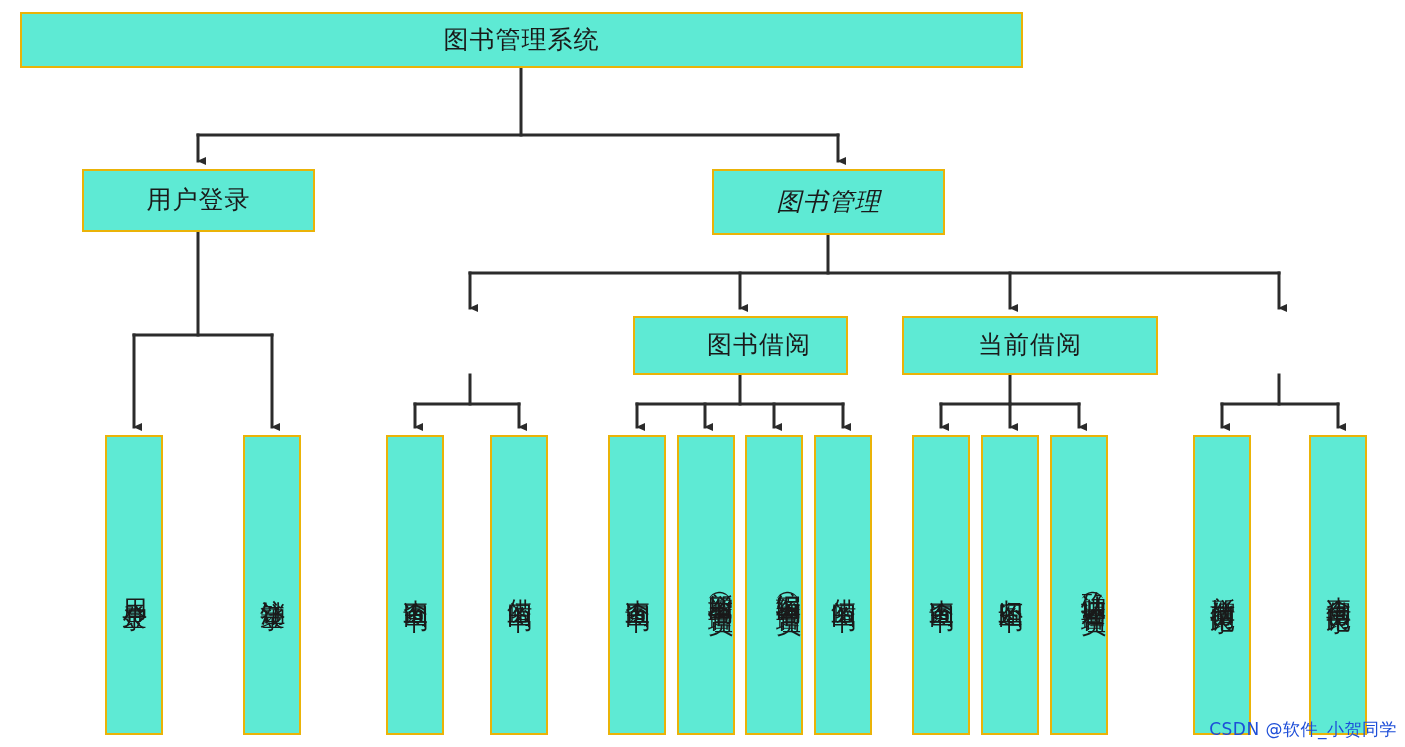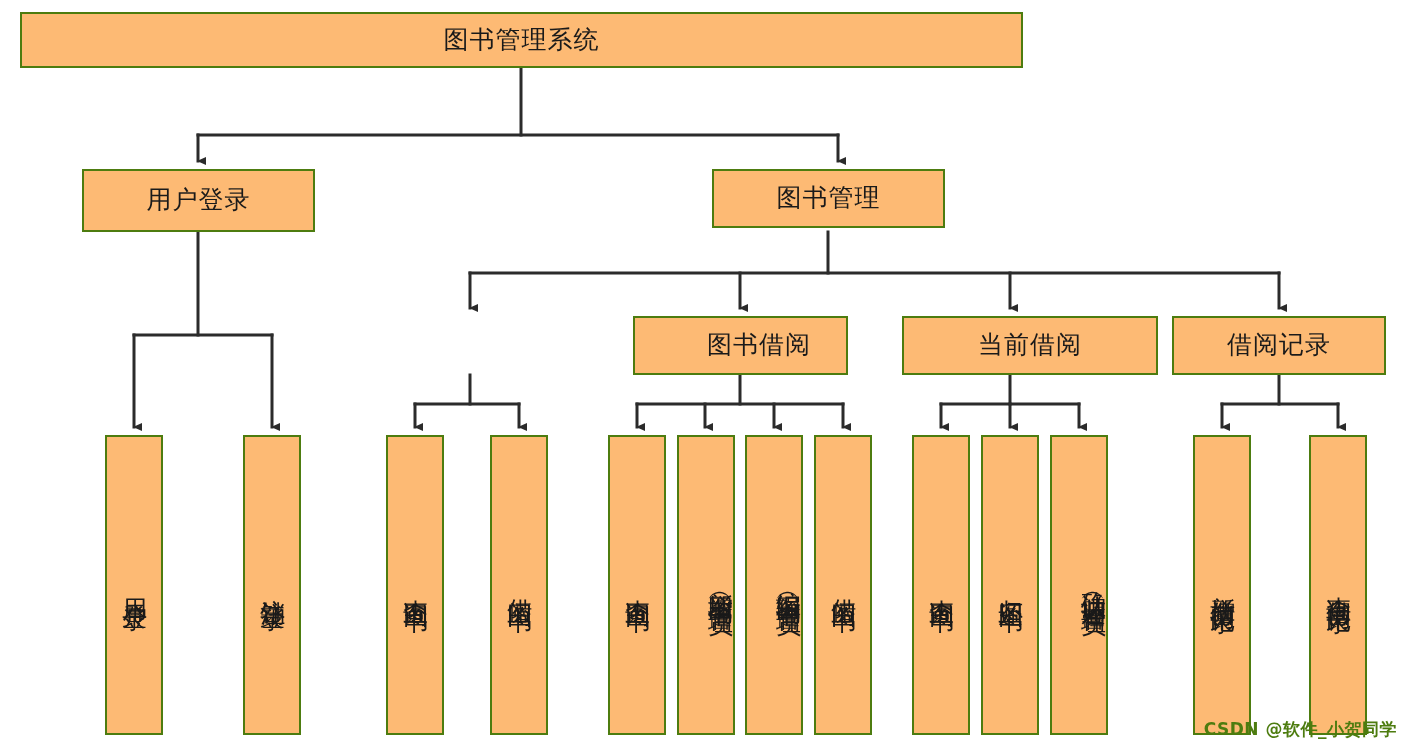--- a/index.html
+++ b/index.html
@@ -22,22 +22,22 @@
     position: absolute;
     left: 0;
     top: 0;
     width: 1405px;
     height: 747px;
     pointer-events: none;
   }
   .node {
     position: absolute;
     box-sizing: border-box;
-    border: 2px solid #4d7c0f;
-    background: #fdba74;
+    border: 2px solid #eab308;
+    background: #5eead4;
     display: flex;
     align-items: center;
     justify-content: center;
     color: #1a1a1a;
     line-height: 1.05;
     text-align: right;
   }
   .node-h {
     font-size: 25px;
     letter-spacing: 1px;
@@ -60,25 +60,24 @@
   }
   .node-label {
     display: block;
     white-space: nowrap;
   }
   #watermark {
     position: absolute;
     right: 8px;
     bottom: 6px;
     font-size: 17px;
-    color: #4d7c0f;
+    color: #1d4ed8;
     letter-spacing: 0.5px;
     white-space: nowrap;
     user-select: none;
-    font-weight: bold;
   }
 </style>
 </head>
 <body>
 
 <div id="diagram-root">
 
   <svg id="edges-layer" viewBox="0 0 1405 747" width="1405" height="747" xmlns="http://www.w3.org/2000/svg">
     <defs>
       <marker id="arrowhead" markerWidth="9" markerHeight="9" refX="4" refY="8" orient="auto" markerUnits="userSpaceOnUse">
@@ -129,32 +128,29 @@
     </g>
   </svg>
 
   <div class="node node-root" style="left:20px; top:12px; width:1003px; height:56px;">
     <span class="node-label">图书管理系统</span>
   </div>
 
   <div class="node node-h" style="left:82px; top:169px; width:233px; height:63px;">
     <span class="node-label">用户登录</span>
   </div>
-  <div class="node node-h" style="left:712px; top:169px; width:233px; height:59px;">
+  <div class="node node-h" style="left:712px; top:169px; width:233px; height:66px;font-style:italic;">
     <span class="node-label">图书管理</span>
   </div>
 
   <div class="node node-h" style="left:633px; top:316px; width:215px; height:59px;padding-left:37px;">
     <span class="node-label">图书借阅</span>
   </div>
   <div class="node node-h" style="left:902px; top:316px; width:256px; height:59px;">
     <span class="node-label">当前借阅</span>
-  </div>
-  <div class="node node-h" style="left:1172px; top:316px; width:214px; height:59px;">
-    <span class="node-label">借阅记录</span>
   </div>
 
   <div class="node node-v" style="left:105px; top:435px; width:58px; height:300px;">
     <span class="node-label">用户登录</span>
   </div>
   <div class="node node-v" style="left:243px; top:435px; width:58px; height:300px;">
     <span class="node-label">注销登录</span>
   </div>
 
   <div class="node node-v" style="left:386px; top:435px; width:58px; height:300px;">

